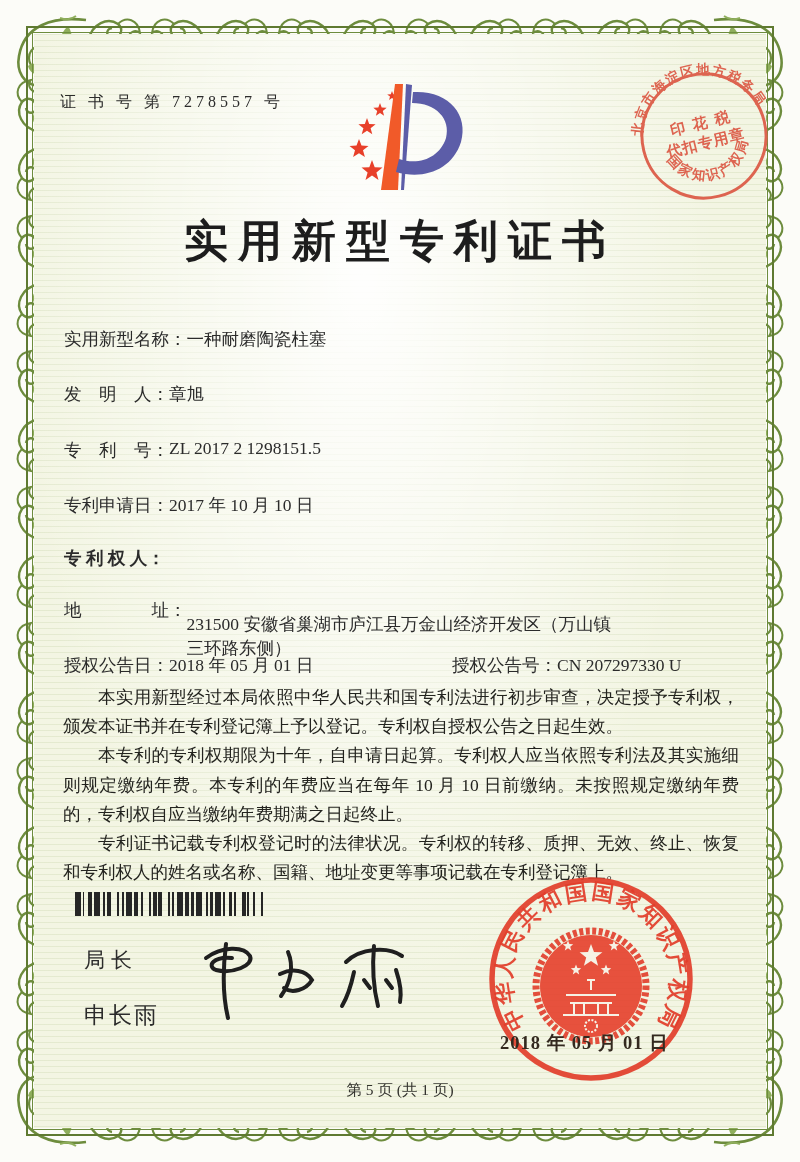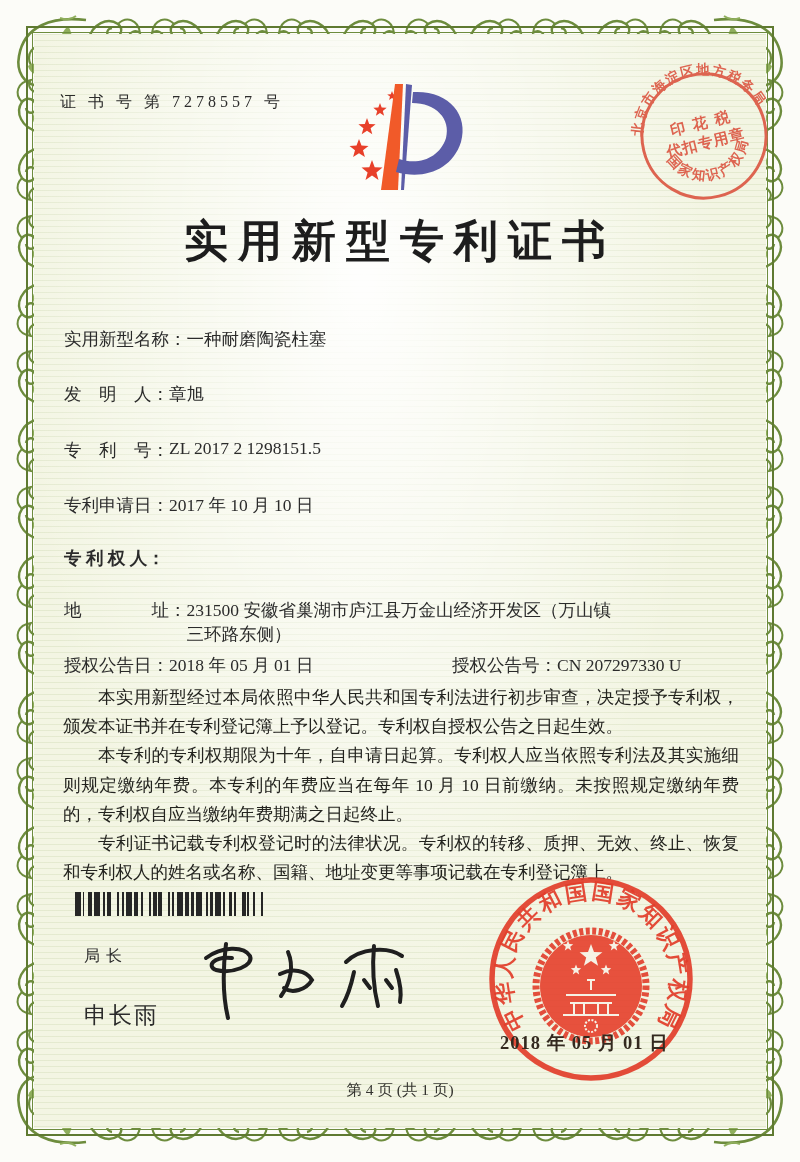--- a/index.html
+++ b/index.html
@@ -45,31 +45,31 @@
   
   .field { position:absolute; left:64px; font-size:17.5px; display:flex; white-space:pre; }
   .field .lbl { flex:0 0 auto; }
   .field .val { white-space:pre-wrap; }
   .f-name  { top:327px; }
   .f-inv   { top:382px; }
   .f-patno { top:438px; }
   .f-appdt { top:493px; }
   .f-owner { top:546px;font-weight:bold; }
   .f-addr  { top:598px; width:674px; }
-  .f-addr .val { max-width:540px; }
+  .f-addr .val { max-width:540px;margin-top:14px; }
   .f-anndt { top:653px; }
   .f-annno { top:653px; left:452px;align-items:center; }
   
   .paras { position:absolute; left:63px; top:683px; width:676px; font-size:17.5px; line-height:1.67; text-align:justify; color:#23231f; }
   .paras p { text-indent:2em; }
   
   .barcode { position:absolute; left:75px; top:892px; width:228px; height:24px; display:flex; align-items:stretch; }
   .barcode .bar { background:#262626; }
   .barcode .gap { background:transparent; }
-  .sig-title { position:absolute; left:84px; top:946px;  font-size:16px; letter-spacing:6px; }
+  .sig-title { position:absolute; left:84px; top:946px;  font-size:21px; letter-spacing:6px; }
   .sig-name  { position:absolute; left:84px; top:1000px; font-size:23px; letter-spacing:2px; }
   .signature { position:absolute; left:188px; top:918px; width:250px; height:110px; }
   .seal { position:absolute; left:486px; top:874px; width:210px; height:210px; }
   .seal-date { position:absolute; left:500px; top:1030px; font-size:18.5px; font-weight:bold; color:#33291f; letter-spacing:1px; }
   .footer { position:absolute; left:0; top:1080px; width:100%; text-align:center; font-size:15.5px; color:#33332e; }
 </style>
 </head>
 <body>
 
 <div class="page">
@@ -584,14 +584,14 @@
         <path d="M84,129 h42"></path>
         <path d="M77,141 h56"></path>
         <path d="M88,129 v12 M98,129 v12 M112,129 v12 M122,129 v12"></path>
         <circle cx="105" cy="152" r="6" stroke-dasharray="2 1.5"></circle>
       </g>
     </g>
   </svg>
 
   <div class="seal-date">2018 年 05 月 01 日</div>
 
-  <div class="footer">第 4 页 (共 1 页)</div>
+  <div class="footer">第 5 页 (共 1 页)</div>
 </div>
 
 </body></html>

